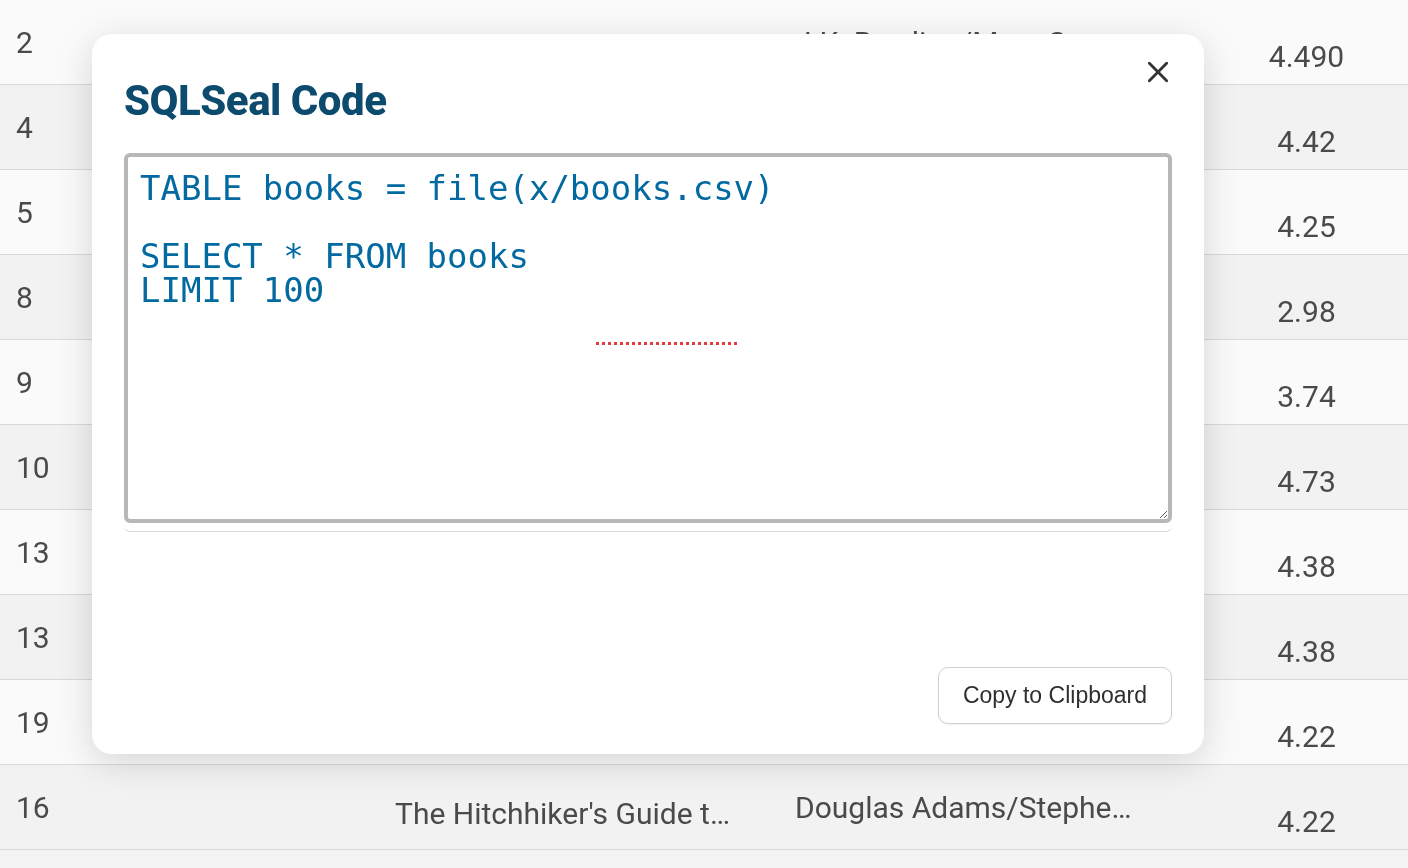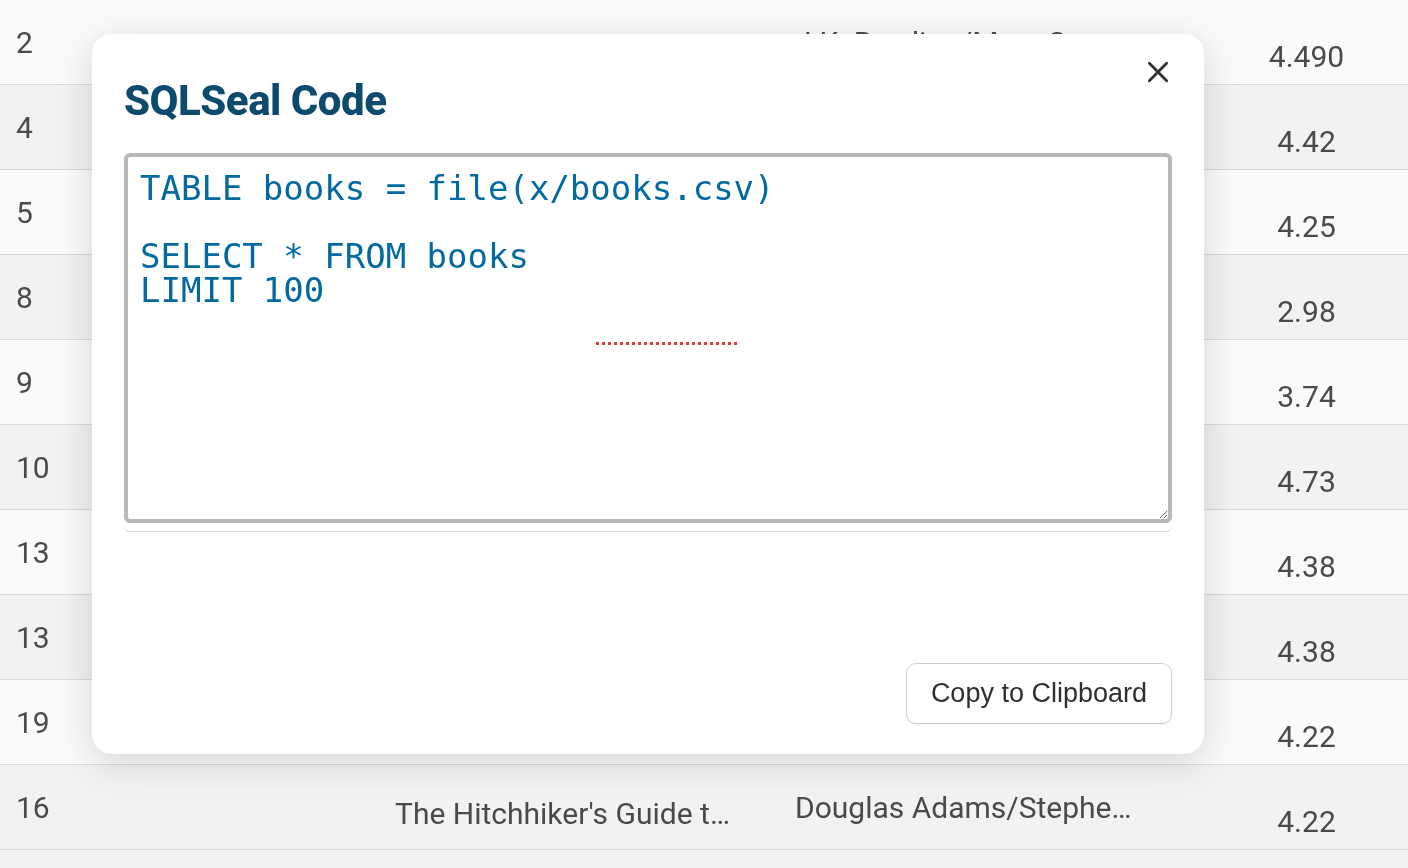--- a/index.html
+++ b/index.html
@@ -142,21 +142,21 @@
     );
   }
 
   .modal-footer {
     margin-top: auto;
     display: flex;
     justify-content: flex-end;
     padding-top: 26px;
   }
   .copy-btn {
-    font-size: 27px;
+    font-size: 23px;
     color: #2f2f2f;
     background: #ffffff;
     border: 1px solid #cfcfcf;
     border-radius: 10px;
     padding: 14px 24px;
     box-shadow: 0 1px 2px rgba(0,0,0,0.06);
     cursor: pointer;
   }
 
   

